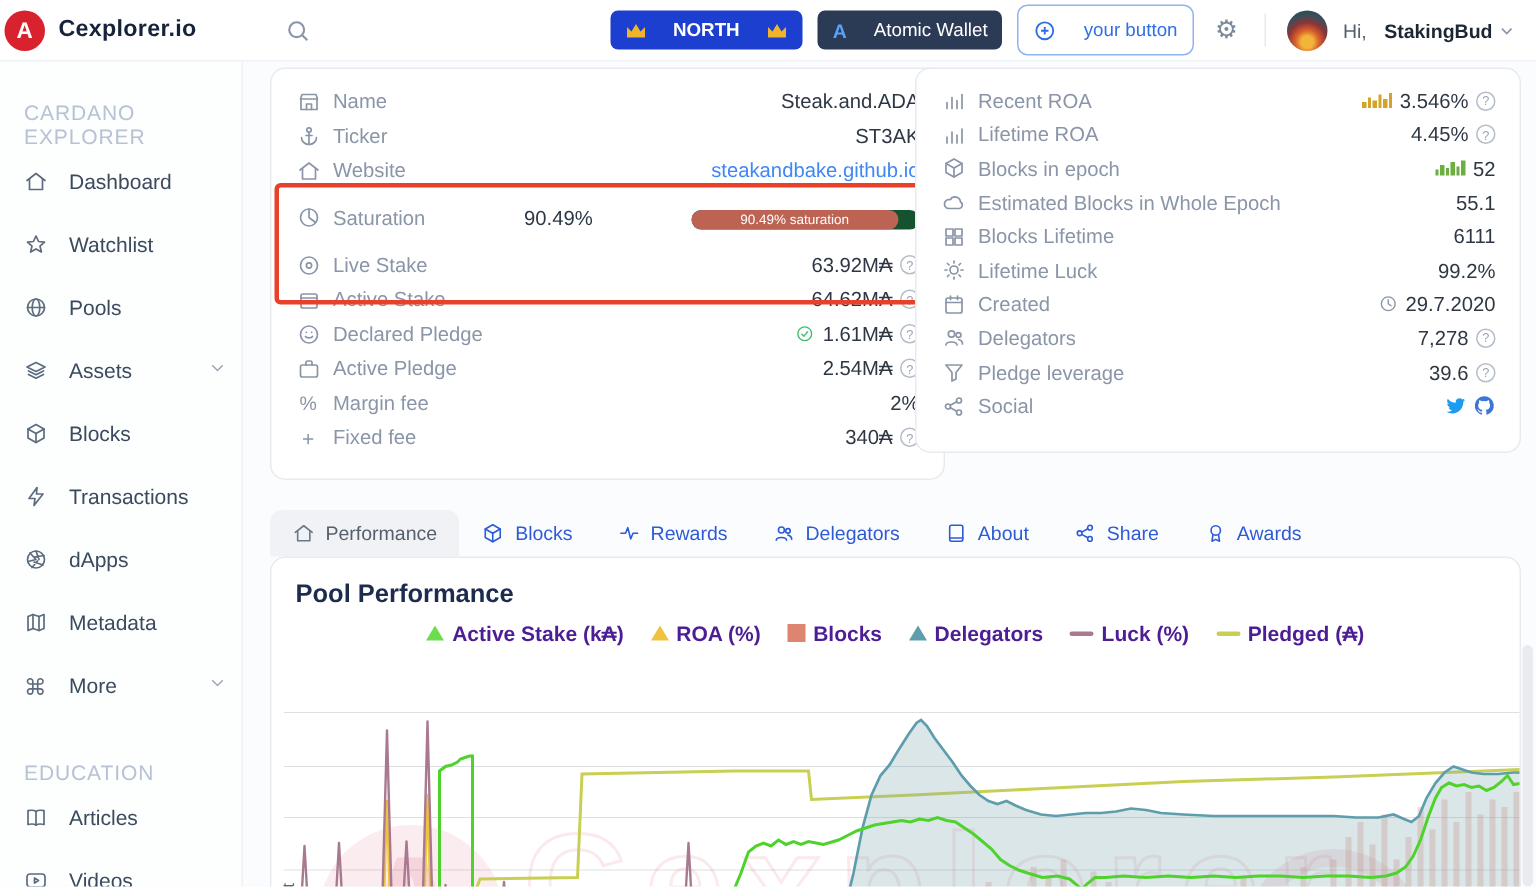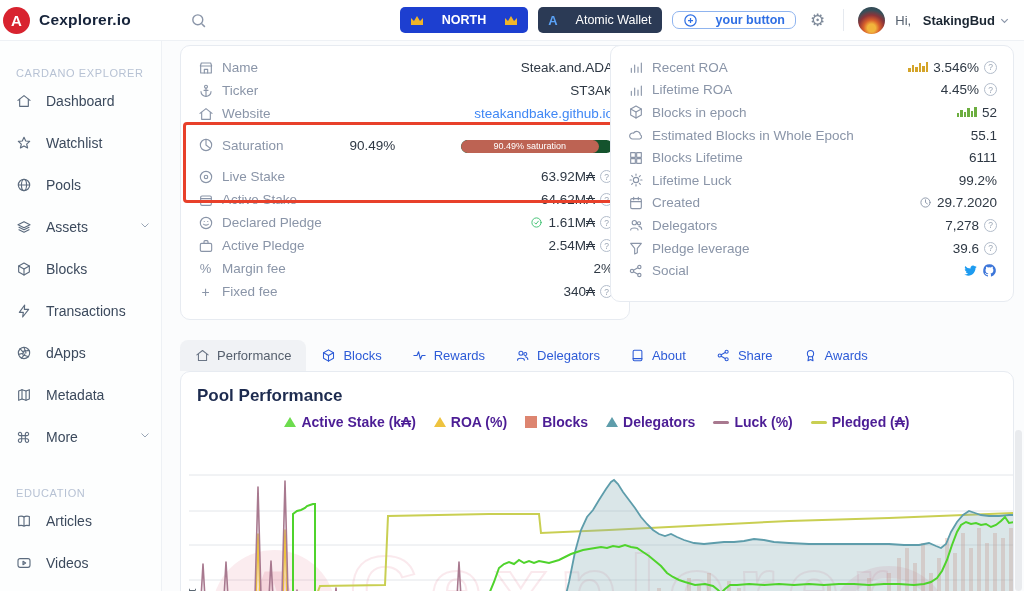--- a/index.html
+++ b/index.html
@@ -14,32 +14,32 @@
   .logo-circle { width:27px; height:27px; border-radius:50%; background:#d8232f; color:#fff;
     display:flex; align-items:center; justify-content:center; font-weight:bold; font-size:15px; }
   .logo-text { font-size:15.5px; font-weight:bold; color:#16233a; letter-spacing:.2px;text-align:right; }
   .search-wrap { padding-left:28px; flex:1; display:flex; align-items:center; }
   .hdr-right { display:flex; align-items:center; gap:10px; padding-right:14px; }
   .btn { display:inline-flex; align-items:center; gap:18px; height:26px; padding:0 10px;
     border-radius:5px; font-size:12.5px; font-weight:bold; cursor:pointer; border:none; }
   .btn-north { background:#1d3fd0; color:#fff; }
   .btn-atomic { background:#2b3a55; color:#fff; font-weight:normal; }
   .btn-atomic .a-mark { color:#5aa2f7; font-weight:bold; font-size:13px; }
-  .btn-your { background:#fff; border:1px solid #8fb4ef; color:#2f6fe4; font-weight:bold; height:18px; border-radius:7px; }
+  .btn-your { background:#fff; border:1px solid #8fb4ef; color:#2f6fe4; font-weight:normal; height:34px; border-radius:7px; }
   .gear { font-size:17px; color:#7e8a9a; padding:0 4px; cursor:pointer; }
   .hdr-divider { width:1px; height:22px; background:#e5e9ef; margin:0 4px; }
   .avatar { width:27px; height:27px; border-radius:50%;
     background:radial-gradient(circle at 50% 78%, #f2b43b 0 16%, #d85f2b 32%, #8c3439 52%, #37505a 72%, #2c424d 100%); }
   .greeting { font-size:13px; color:#55606e; display:flex; align-items:center; gap:4px; cursor:pointer; }
   .greeting b { color:#1c2733; }
 
   
   .sidebar { position:absolute; top:41px; left:0; width:162px; bottom:0; background:#fdfefe;
     border-right:1px solid #eef1f5; padding:24px 0 0 14px; }
-  .side-section { font-size:11px; color:#b7c2d4; letter-spacing:.6px; margin:2px 0 14px 2px; }
+  .side-section { font-size:14px; color:#b7c2d4; letter-spacing:.6px; margin:2px 0 14px 2px; }
   .side-item { display:flex; align-items:flex-start; gap:13px; height:42px; font-size:14px;
     color:#3c4a5d; cursor:pointer; padding-right:10px; }
   .side-item .sicon { width:19px; display:flex; justify-content:center; color:#5c6b7e; }
   .side-item .chev { margin-left:auto; color:#9aa6b6; display:flex; }
   .side-gap { height:14px; }
 
   
   .main { position:absolute; left:162px; top:41px; right:0; bottom:0; }
   .card { position:absolute; background:#fff; border:1px solid #e7ebf1; border-radius:10px; }
   .card-info { left:18px; top:4px; width:450px; height:275px; padding:10px 16px; }

